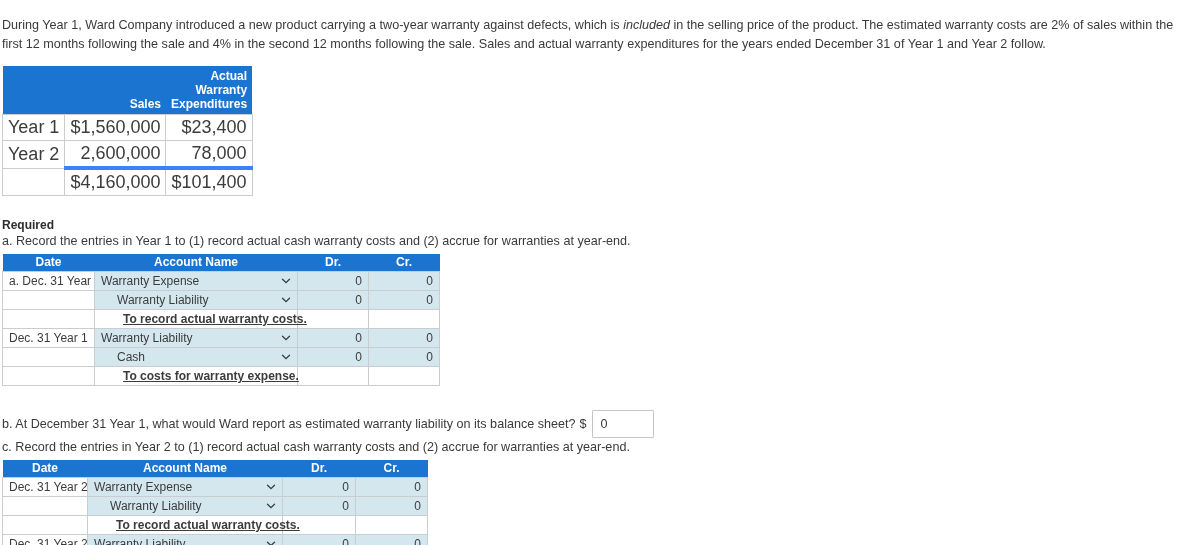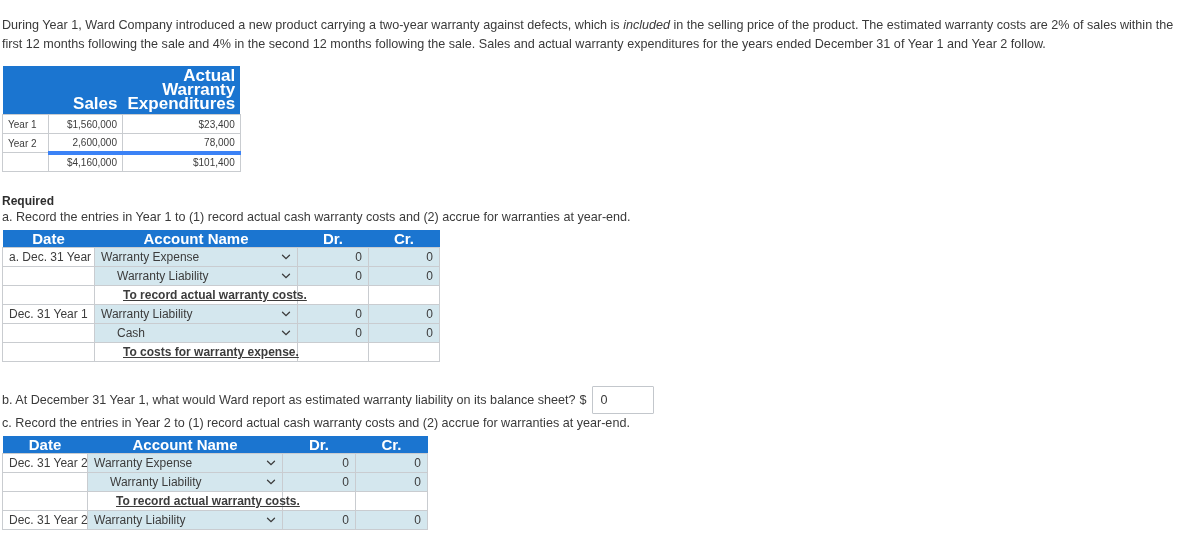--- a/index.html
+++ b/index.html
@@ -28,36 +28,36 @@
   table.sales {
     border-collapse: collapse;
     font-size: 12px;
     color: #3c3c3c;
     table-layout: fixed;
   }
   table.sales th {
     background: #1b75d0;
     color: #ffffff;
     font-weight: bold;
-    font-size: 17px;
+    font-size: 12px;
     text-align: right;
     vertical-align: bottom;
     padding: 3px 5px 3px 5px;
     line-height: 14px;
     border: none;
   }
   table.sales th.blank { width: 46px; background: #1b75d0; }
   table.sales th.c-sales { width: 74px; }
   table.sales th.c-exp { width: 82px; }
   table.sales td {
     border: 1px solid #c9ccd0;
     padding: 2px 5px 2px 5px;
     height: 19px;
     text-align: right;
-    font-size: 10px;
+    font-size: 18px;
     white-space: nowrap;
   }
   table.sales td.lbl {
     text-align: left;
     border-left: 1px solid #c9ccd0;
   }
   table.sales tr.total td { border-top: 4px solid #3b82f6; }
   table.sales tr.total td.lbl { border-top: 1px solid #c9ccd0; border-right:1px solid #c9ccd0; }
 
   
@@ -98,21 +98,21 @@
     border-collapse: collapse;
     table-layout: fixed;
     font-size: 12px;
     color: #3c3c3c;
     margin: 6px 0 0 2px;
   }
   table.je th {
     background: #1b75d0;
     color: #ffffff;
     font-weight: bold;
-    font-size: 15px;
+    font-size: 12px;
     text-align: center;
     padding: 2px 4px;
     height: 16px;
     line-height: 13px;
     border: none;
   }
   table.je td {
     border: 1px solid #c9ccd0;
     height: 19px;
     padding: 1px 6px;

